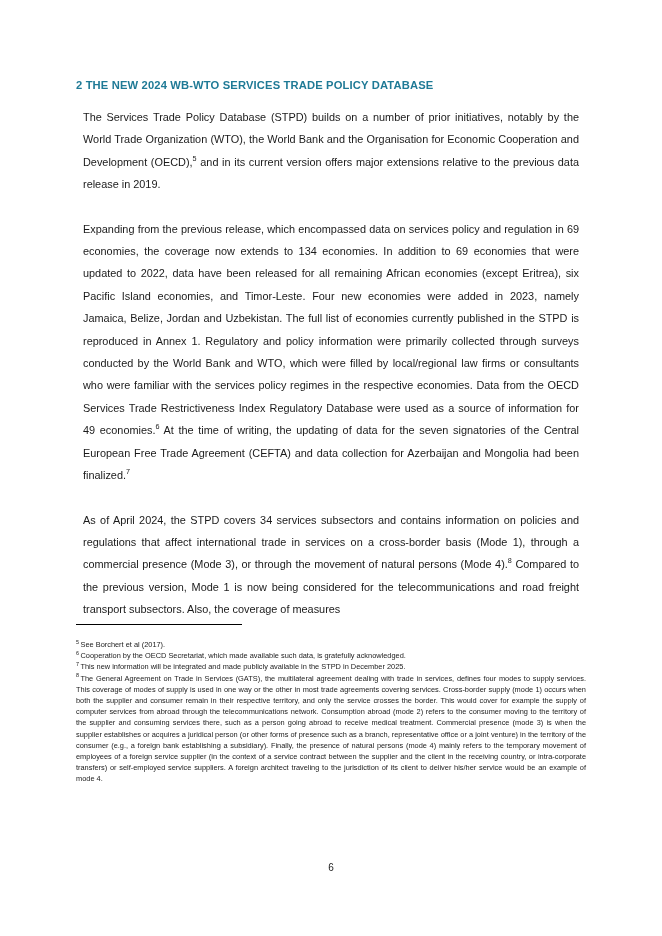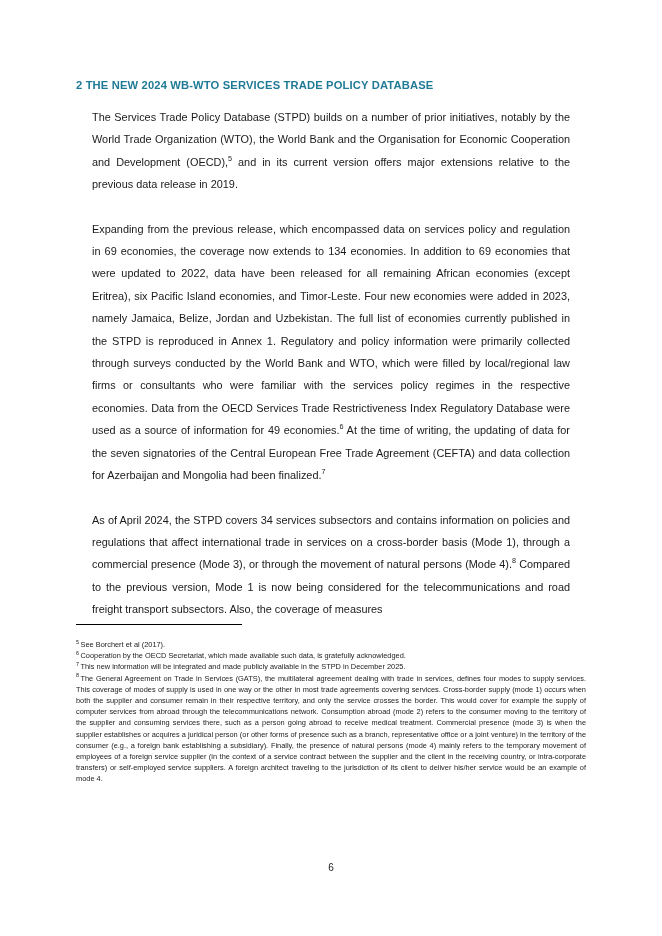--- a/index.html
+++ b/index.html
@@ -41,21 +41,21 @@
     font-weight: bold;
     color: #1f7a96;
     margin: 29px 0 0 0;
     line-height: 14px;
     letter-spacing: 0.05px;
   }
   p.body-par {
     font-size: 10.9px;
     line-height: 22.4px;
     text-align: justify;
-    margin: 16px;
+    margin: 7px;
     color: #1a1a1a;
     hyphens: none;
   }
   p.par-first { margin-top: 14px; }
   p.par-gap { margin-top: 22px; }
   .it { }
   sup {
     font-size: 7.2px;
     vertical-align: super;
     line-height: 0;

